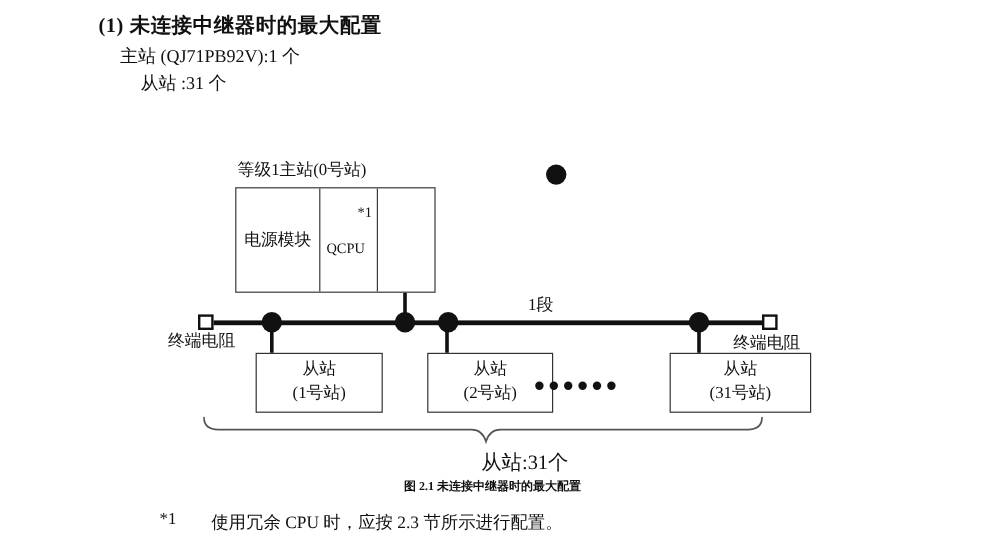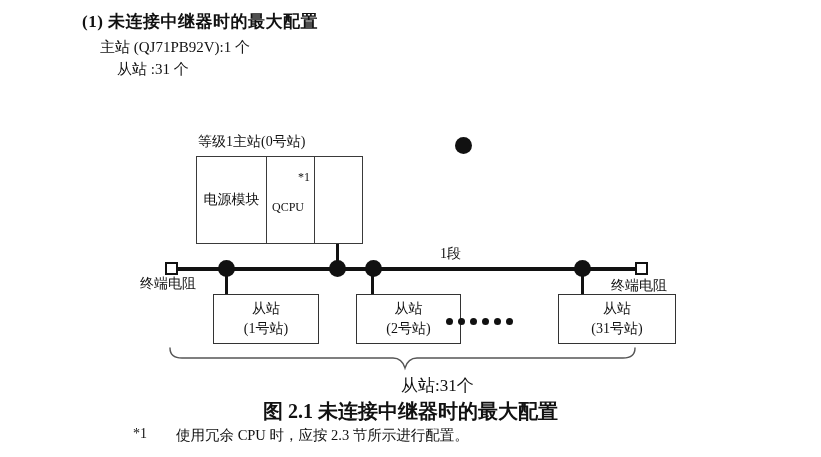--- a/index.html
+++ b/index.html
@@ -49,21 +49,21 @@
          align-items:center;justify-content:center;font-size:14px;line-height:1.45;background:#fff;margin-left:36px;}
   .slave1{left:177px;top:294px;width:106px;height:50px;}
   .slave2{left:320px;top:294px;width:105px;height:50px;}
   .slave31{left:522px;top:294px;width:118px;height:50px;}
   .edots{left:446px;top:318px;display:flex;gap:5px;}
   .edot{width:7px;height:7px;border-radius:50%;background:#111;}
 
   
   .brace{left:165px;top:345px;}
   .brace-label{left:370px;top:374px;font-size:17px;margin-left:31px;}
-  .caption{left:0;top:398px;width:821px;text-align:center;font-size:20px;font-weight:bold;}
+  .caption{left:0;top:398px;width:821px;text-align:center;font-size:10px;font-weight:bold;}
   .fn-marker{left:133px;top:426px;font-size:14px;}
   .fn-text{left:176px;top:426px;font-size:14.5px;}
 </style>
 </head>
 <body>
 
 <div class="abs heading">(1) 未连接中继器时的最大配置</div>
 <div class="abs subline1">主站 (QJ71PB92V):1 个</div>
 <div class="abs subline2">从站 :31 个</div>
 

